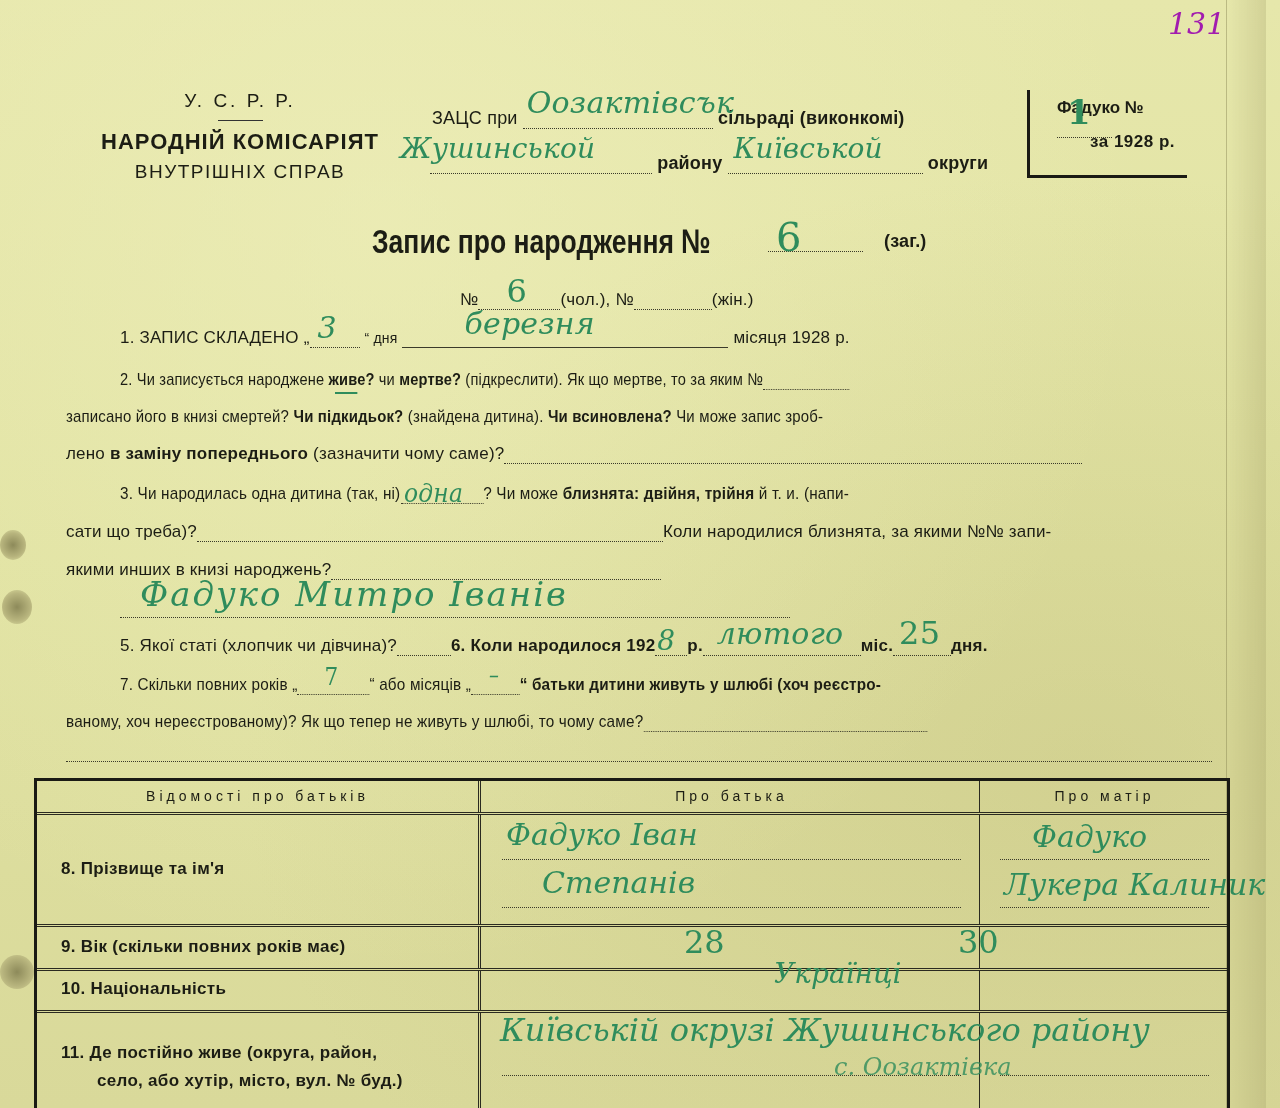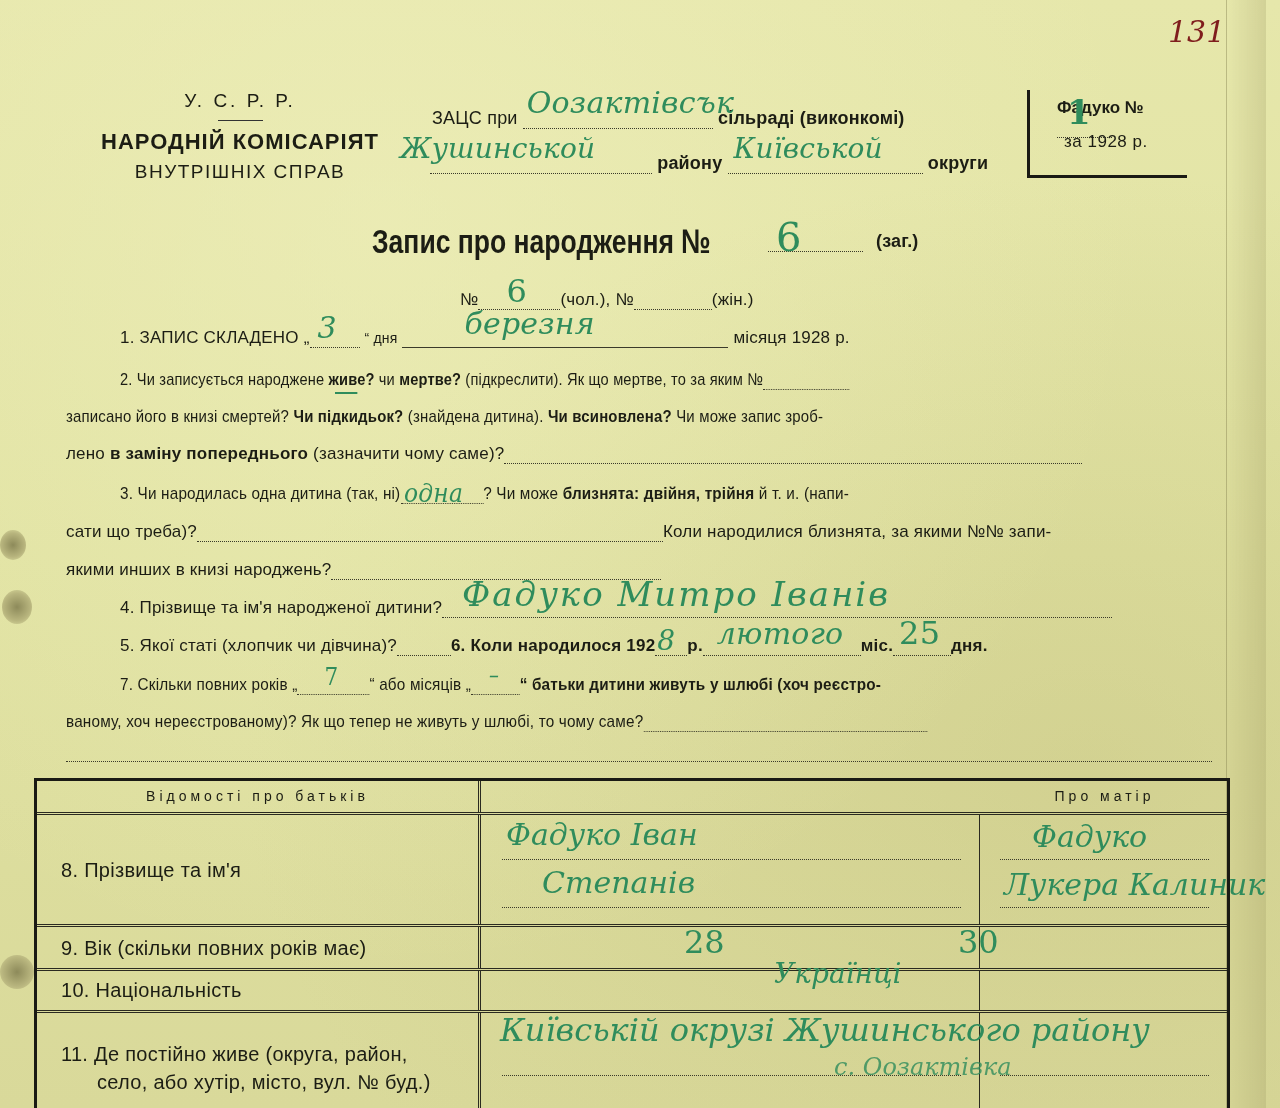--- a/index.html
+++ b/index.html
@@ -40,50 +40,50 @@
   .hdr-usrr { font-size: 19px; letter-spacing: 3px; }
   .hdr-rule { width: 45px; height: 1px; background: #333; margin: 8px auto 8px; }
   .hdr-nk { font-size: 22px; font-weight: bold; letter-spacing: 1px; }
   .hdr-vs { font-size: 19px; letter-spacing: 1.5px; margin-top: 6px; }
 
   .book-box {
     left: 1027px; top: 90px; width: 160px; height: 88px;
     border-left: 3px solid #1a1a14; border-bottom: 3px solid #1a1a14;
   }
   .book-lbl { position: absolute; left: 27px; top: 8px; font-size: 17px; font-weight: bold; }
-  .book-year { position: absolute; left: 34px; top: 42px; font-size: 17px; font-weight: normal; letter-spacing: 0.5px; }
+  .book-year { position: absolute; left: 60px; top: 42px; font-size: 17px; font-weight: bold; letter-spacing: 0.5px; }
 
   .title { left: 372px; top: 222px; font-size: 34px; font-weight: bold; white-space: nowrap; }
   .title .cond { transform: scaleX(0.78); }
 
   
   .tbl {
     position: absolute; left: 34px; top: 778px; width: 1196px; height: 330px;
     border-left: 3px solid #1a1a14; border-top: 3px solid #1a1a14; border-right: 3px solid #1a1a14;
   }
   .trow { position: absolute; left: 0; width: 100%; border-bottom: 3px double #2a2a20; }
   .col1 { position: absolute; left: 0; width: 444px; top: 0; bottom: 0; border-right: 3px double #2a2a20; }
   .col2 { position: absolute; left: 447px; width: 496px; top: 0; bottom: 0; border-right: 1.5px solid #2a2a20; }
   .col3 { position: absolute; left: 945px; right: 0; top: 0; bottom: 0; }
   .th-txt { font-size: 14px; letter-spacing: 4px; text-align: center; line-height: 30px; }
-  .td-lbl { font-size: 20px; position: absolute; left: 24px; white-space: nowrap; letter-spacing: 0.3px; }
+  .td-lbl { font-size: 17px; position: absolute; left: 24px; white-space: nowrap; letter-spacing: 0.3px; font-weight: bold; }
   .dotrow { position: absolute; left: 18px; right: 18px; border-bottom: 1.5px dotted #3a3a2a; }
   .punch { position: absolute; border-radius: 50%; background: radial-gradient(circle, #8d8a5a 0%, #b8b57e 60%, rgba(0,0,0,0) 100%); }
 </style>
 </head>
 <body>
 
 <div class="paper"></div>
 <div class="page-edge"></div>
 
 <div class="punch" style="left:0;top:530px;width:26px;height:30px;"></div>
 <div class="punch" style="left:2px;top:590px;width:30px;height:34px;"></div>
 <div class="punch" style="left:0;top:955px;width:34px;height:34px;"></div>
 
-<div class="abs hw" style="left:1168px;top:6px;font-size:30px;color:#7f1d1d;margin-top:8px;">131</div>
+<div class="abs hw" style="left:1168px;top:6px;font-size:30px;color:#a21caf;">131</div>
 
 <div class="abs hdr-left">
   <div class="hdr-usrr">У. С. Р. Р.</div>
   <div class="hdr-rule"></div>
   <div class="hdr-nk">НАРОДНІЙ КОМІСАРІЯТ</div>
   <div class="hdr-vs">ВНУТРІШНІХ СПРАВ</div>
 </div>
 
 <div class="abs line-txt" style="left:432px;top:108px;font-size:18px;">
   <span>ЗАЦС при</span>
@@ -110,21 +110,21 @@
   <div class="book-year">за 1928 р.</div>
 </div>
 
 <div class="abs title">
   <span class="cond">Запис про народження №</span>
 </div>
 <div class="abs line-txt" style="left:768px;top:228px;">
   <span class="dots" style="width:95px;position:relative;height:24px;vertical-align:bottom;">
     <span class="hw" style="position:absolute;left:8px;top:-14px;font-size:40px;font-style:normal;">6</span>
   </span>
-  <span class="b" style="font-size:18px;margin-left:8px;">(заг.)</span>
+  <span class="b" style="font-size:18px;margin-left:16px;">(заг.)</span>
 </div>
 
 <div class="abs line-txt" style="left:460px;top:290px;">
   <span>№</span><span class="dots" style="width:82px;position:relative;height:16px;vertical-align:bottom;"><span class="hw" style="position:absolute;left:28px;top:-22px;font-size:32px;font-style:normal;">6</span></span><span>(чол.), №</span><span class="dots" style="width:78px;height:16px;vertical-align:bottom;"></span><span>(жін.)</span>
 </div>
 
 <div class="abs line-txt" style="left:120px;top:328px;">
   <span>1. ЗАПИС СКЛАДЕНО „</span><span class="dots" style="width:50px;position:relative;height:16px;vertical-align:bottom;"><span class="hw" style="position:absolute;left:8px;top:-22px;font-size:30px;">3</span></span>
   <span style="font-size:14px;">“ дня</span>
   <span class="solidline" style="width:326px;position:relative;height:16px;vertical-align:bottom;"><span class="hw" style="position:absolute;left:62px;top:-26px;font-size:30px;">березня</span></span>
@@ -163,21 +163,21 @@
   </span>
 </div>
 <div class="abs line-txt" style="left:66px;top:522px;">
   <span>сати що треба)?</span><span class="dots" style="width:466px;height:14px;vertical-align:bottom;"></span><span>Коли народилися близнята, за якими №№ запи-</span>
 </div>
 <div class="abs line-txt" style="left:66px;top:560px;">
   <span>якими инших в книзі народжень?</span><span class="dots" style="width:330px;height:14px;vertical-align:bottom;"></span>
 </div>
 
 <div class="abs line-txt" style="left:120px;top:598px;">
-  <span>4. Прізвище та ім'я народженої дитини?</span><span class="dots" style="width:670px;position:relative;height:16px;vertical-align:bottom;"><span class="hw" style="position:absolute;left:20px;top:-28px;font-size:34px;letter-spacing:2px;">Фадуко Митро Іванів</span></span>
+  <span class="dots" style="width:670px;position:relative;height:16px;vertical-align:bottom;"><span class="hw" style="position:absolute;left:20px;top:-28px;font-size:34px;letter-spacing:2px;">Фадуко Митро Іванів</span></span>
 </div>
 
 <div class="abs line-txt" style="left:120px;top:636px;">
   <span>5. Якої статі (хлопчик чи дівчина)?</span><span class="dots" style="width:54px;height:14px;vertical-align:bottom;"></span><span class="b">6. Коли народилося 192</span><span class="dots" style="width:32px;position:relative;height:14px;vertical-align:bottom;"><span class="hw" style="position:absolute;left:2px;top:-18px;font-size:28px;">8</span></span><span class="b">р.</span><span class="dots" style="width:158px;position:relative;height:14px;vertical-align:bottom;"><span class="hw" style="position:absolute;left:14px;top:-26px;font-size:30px;">лютого</span></span><span class="b">міс.</span><span class="dots" style="width:58px;position:relative;height:14px;vertical-align:bottom;"><span class="hw" style="position:absolute;left:6px;top:-28px;font-size:32px;font-style:normal;">25</span></span><span class="b">дня.</span>
 </div>
 
 <div class="abs line-txt" style="left:120px;top:675px;">
   <span class="cond" style="transform:scaleX(0.9);">
     <span>7. Скільки повних років „</span><span class="dots" style="width:80px;position:relative;height:14px;vertical-align:bottom;"><span class="hw" style="position:absolute;left:30px;top:-18px;font-size:24px;font-style:normal;">7</span></span><span>“ або місяців „</span><span class="dots" style="width:54px;position:relative;height:14px;vertical-align:bottom;"><span class="hw" style="position:absolute;left:20px;top:-18px;font-size:22px;">–</span></span><span class="b">“ батьки дитини живуть у шлюбі (хоч реєстро-</span>
   </span>
@@ -187,20 +187,23 @@
     <span>ваному, хоч нереєстрованому)? Як що тепер не живуть у шлюбі, то чому саме?</span><span class="dots" style="width:315px;height:14px;vertical-align:bottom;"></span>
   </span>
 </div>
 <div class="abs dots" style="left:66px;top:752px;width:1146px;height:10px;"></div>
 
 <div class="tbl">
 
   <div class="trow" style="top:0;height:34px;">
     <div class="col1">
         <div class="th-txt">Відомості про батьків</div>
+      </div>
+    <div class="col2">
+        <div class="th-txt">Про батька</div>
       </div>
     <div class="col3">
         <div class="th-txt">Про матір</div>
       </div>
   </div>
 
   <div class="trow" style="top:34px;height:112px;">
     <div class="col1">
         <div class="td-lbl" style="top:44px;">8. Прізвище та ім'я</div>
       </div>

